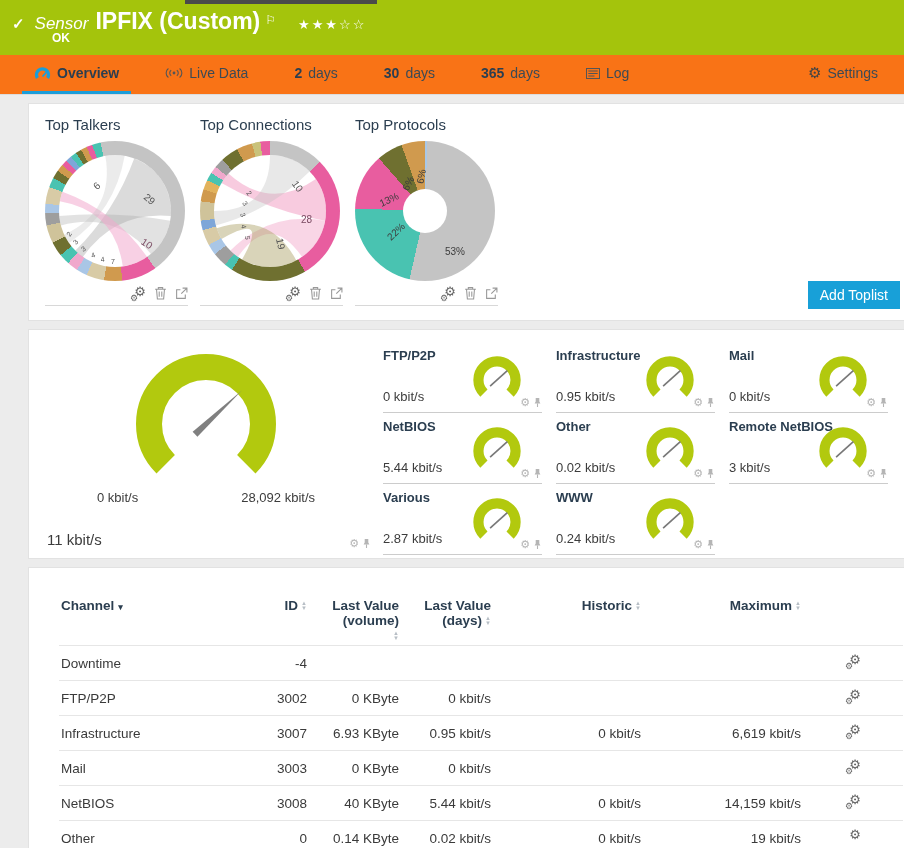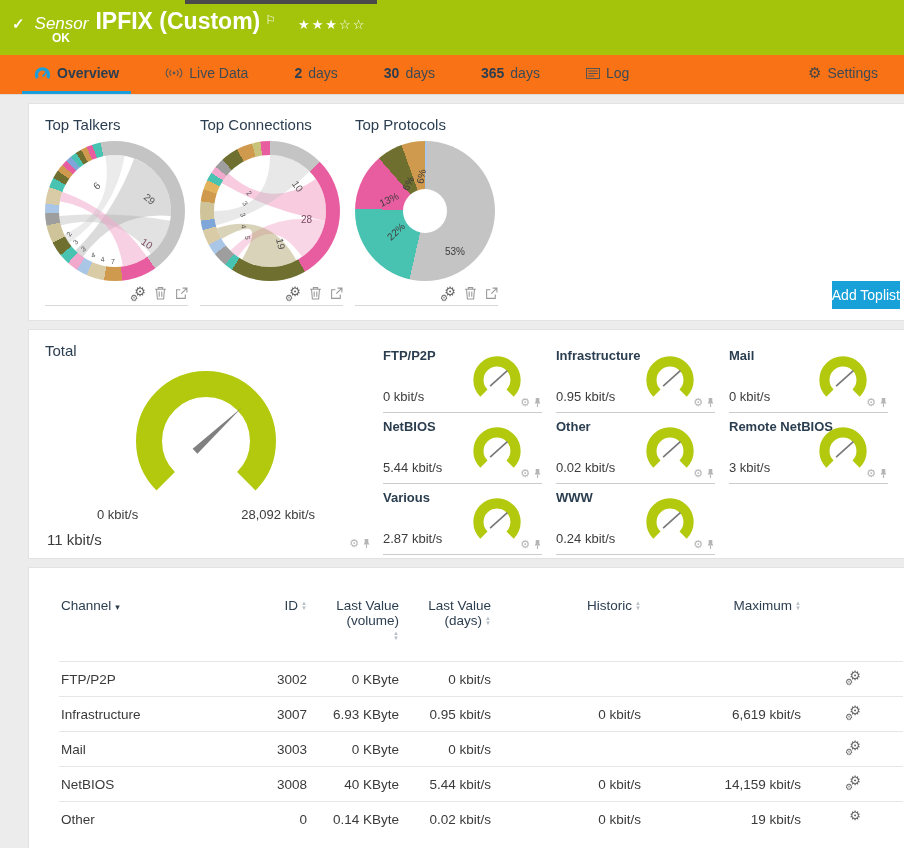--- a/index.html
+++ b/index.html
@@ -39,42 +39,42 @@
   .hole.big { left:14px; top:14px; width:112px; height:112px; }
   .hole.small { left:48px; top:48px; width:44px; height:44px; }
   .chords { position:absolute; inset:0; }
   .pct { position:absolute; font-size:10px; color:#3c3c3c; }
   .tl-icons { display:flex; justify-content:flex-end; align-items:center; gap:8px; height:20px; margin-top:2px; }
   .gears { position:relative; display:inline-block; width:16px; height:15px; color:#666; cursor:pointer; }
   .gears .g1 { position:absolute; right:0; top:-2px; font-size:13px; }
   .gears .g2 { position:absolute; left:0; bottom:-2px; font-size:9px; }
   .ic { cursor:pointer; display:inline-flex; }
   .add-toplist { position:absolute; right:4px; bottom:11px; background:#18a0d8; color:#fff;
-    border:none; font-size:14px; padding:6px 0; cursor:pointer; font-family:inherit; }
+    border:none; font-size:14px; padding:6px 12px; cursor:pointer; font-family:inherit; }
   
   .card.gauges { height:230px; padding:12px 16px 6px 16px; display:flex; }
   .total-block { width:322px; position:relative; flex:none; }
   .blk-title { font-size:15px; color:#2b3e50; }
   .big-gauge-wrap { width:190px; margin:2px auto 0 auto; position:relative; }
   .minmax { display:flex; justify-content:space-between; width:218px; margin:-10px auto 0 auto;
     font-size:13px; color:#3c3c3c; }
   .total-value { position:absolute; left:2px; bottom:4px; font-size:15px; color:#3c3c3c; }
   .total-icons { position:absolute; right:-4px; bottom:2px; display:flex; gap:4px; align-items:center; }
   .mini-icons { display:flex; gap:3px; align-items:center; }
   .mini-icons .gear-sm { font-size:11px; color:#b5b5b5; cursor:pointer; }
   .gauge-grid { flex:1; display:grid; grid-template-columns:1fr 1fr 1fr; column-gap:14px; margin-left:16px; }
   .gcell { position:relative; height:71px; border-bottom:1px solid #ccc; }
   .gcell .gtitle { position:absolute; left:0; top:6px; font-size:13px; font-weight:bold; color:#2b3e50; }
   .gcell .gvalue { position:absolute; left:0; bottom:8px; font-size:13px; color:#3c3c3c; }
   .gcell svg.sg { position:absolute; right:16px; top:12px; }
   .gcell .mini-icons { position:absolute; right:0; bottom:3px; }
   
   .card.chantable { height:300px; padding:26px 30px 0 30px; }
   table { border-collapse:collapse; width:100%; table-layout:fixed; font-size:13.5px; color:#3a3a3a; }
-  th { color:#2b3e50; font-weight:normal; text-align:right; vertical-align:top; padding:4px 2px 18px 2px; font-size:13.5px; }
+  th { color:#2b3e50; font-weight:bold; text-align:right; vertical-align:top; padding:4px 2px 2px 2px; font-size:13.5px; }
   th.ch { text-align:left; }
   td { padding:8px 2px; border-top:1px solid #e6e6e6; text-align:right; white-space:nowrap;
     overflow:hidden; }
   td.ch { text-align:left; }
   td.gc { text-align:center; }
   .sorticon { display:inline-block; vertical-align:middle; font-size:6px; color:#b7bec5;
     line-height:5px; margin-left:3px; cursor:pointer; }
   .dd { font-size:9px; color:#2b3e50; margin-left:4px; cursor:pointer; }
   .col-ch{width:190px}.col-id{width:60px}.col-v{width:92px}.col-s{width:92px}.col-min{width:150px}.col-max{width:160px}.col-g{width:100px}
   svg text { font-family:"Liberation Sans", sans-serif; }
@@ -255,21 +255,20 @@
         </span>
       </div>
     </div>
 
   </div>
   <button class="add-toplist">Add Toplist</button>
 </div>
 
 <div class="card gauges">
   <div class="total-block">
-    <div class="blk-title">Total</div>
     <div class="big-gauge-wrap">
       <svg width="190" height="152" viewBox="0 0 190 152">
         <path d="M54.7,120.3 A57,57 0 1 1 135.3,120.3" fill="none" stroke="#b2c90e" stroke-width="26"></path>
         <polygon points="91.5,95 98.5,95 95,31" fill="#808080" transform="rotate(47 95 80)"></polygon>
       </svg>
     </div>
     <div class="minmax">
       <span>0 kbit/s</span>
       <span>28,092 kbit/s</span>
     </div>
@@ -449,20 +448,31 @@
         <th class="ch"><span>Channel</span><span class="dd">▾</span></th>
         <th><span>ID</span><span class="sorticon">▲<br>▼</span></th>
         <th><span>Last Value</span><br><span>(volume)</span><br><span class="sorticon">▲<br>▼</span></th>
         <th><span>Last Value</span><br><span>(days)</span><span class="sorticon">▲<br>▼</span></th>
         <th><span>Historic</span><span class="sorticon">▲<br>▼</span></th>
         <th><span>Maximum</span><span class="sorticon">▲<br>▼</span></th>
         <th></th>
       </tr>
     </thead>
     <tbody>
+  <tr>
+    <td class="ch">Downtime</td>
+    <td>-4</td>
+    <td></td>
+    <td></td>
+    <td></td>
+    <td></td>
+    <td class="gc">
+      <span class="gears"><span class="g1">⚙</span><span class="g2">⚙</span></span>
+    </td>
+  </tr>
 
   <tr>
     <td class="ch">FTP/P2P</td>
     <td>3002</td>
     <td>0 KByte</td>
     <td>0 kbit/s</td>
     <td></td>
     <td></td>
     <td class="gc">
       <span class="gears"><span class="g1">⚙</span><span class="g2">⚙</span></span>

